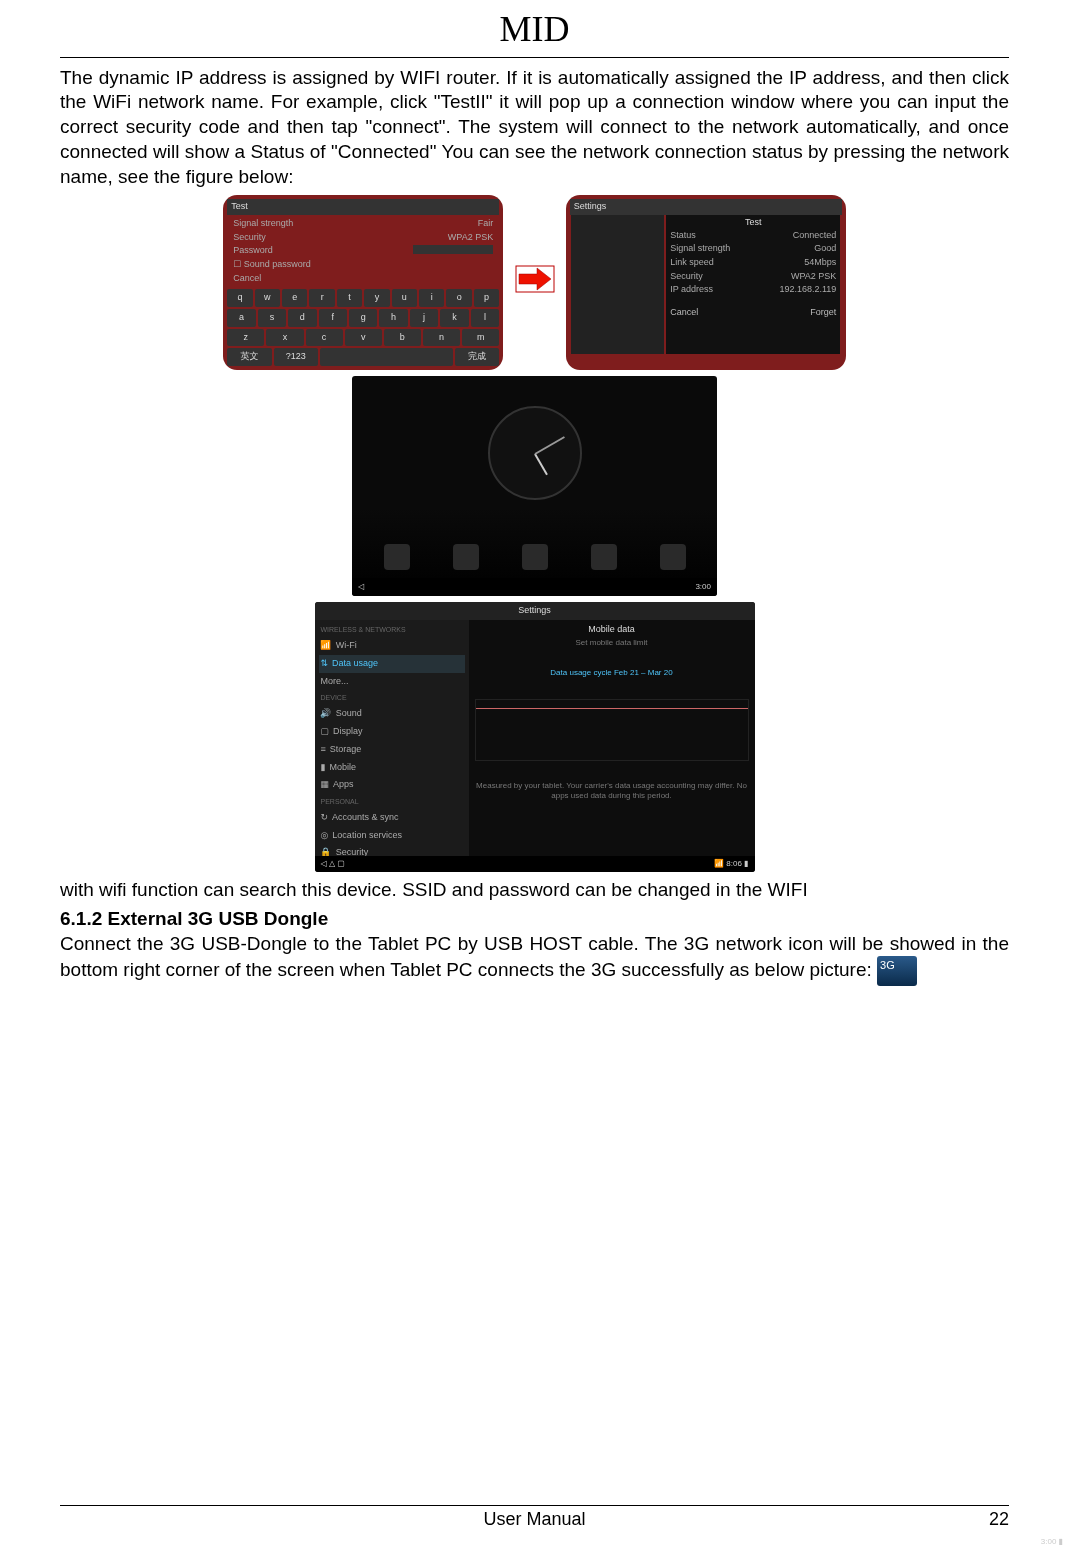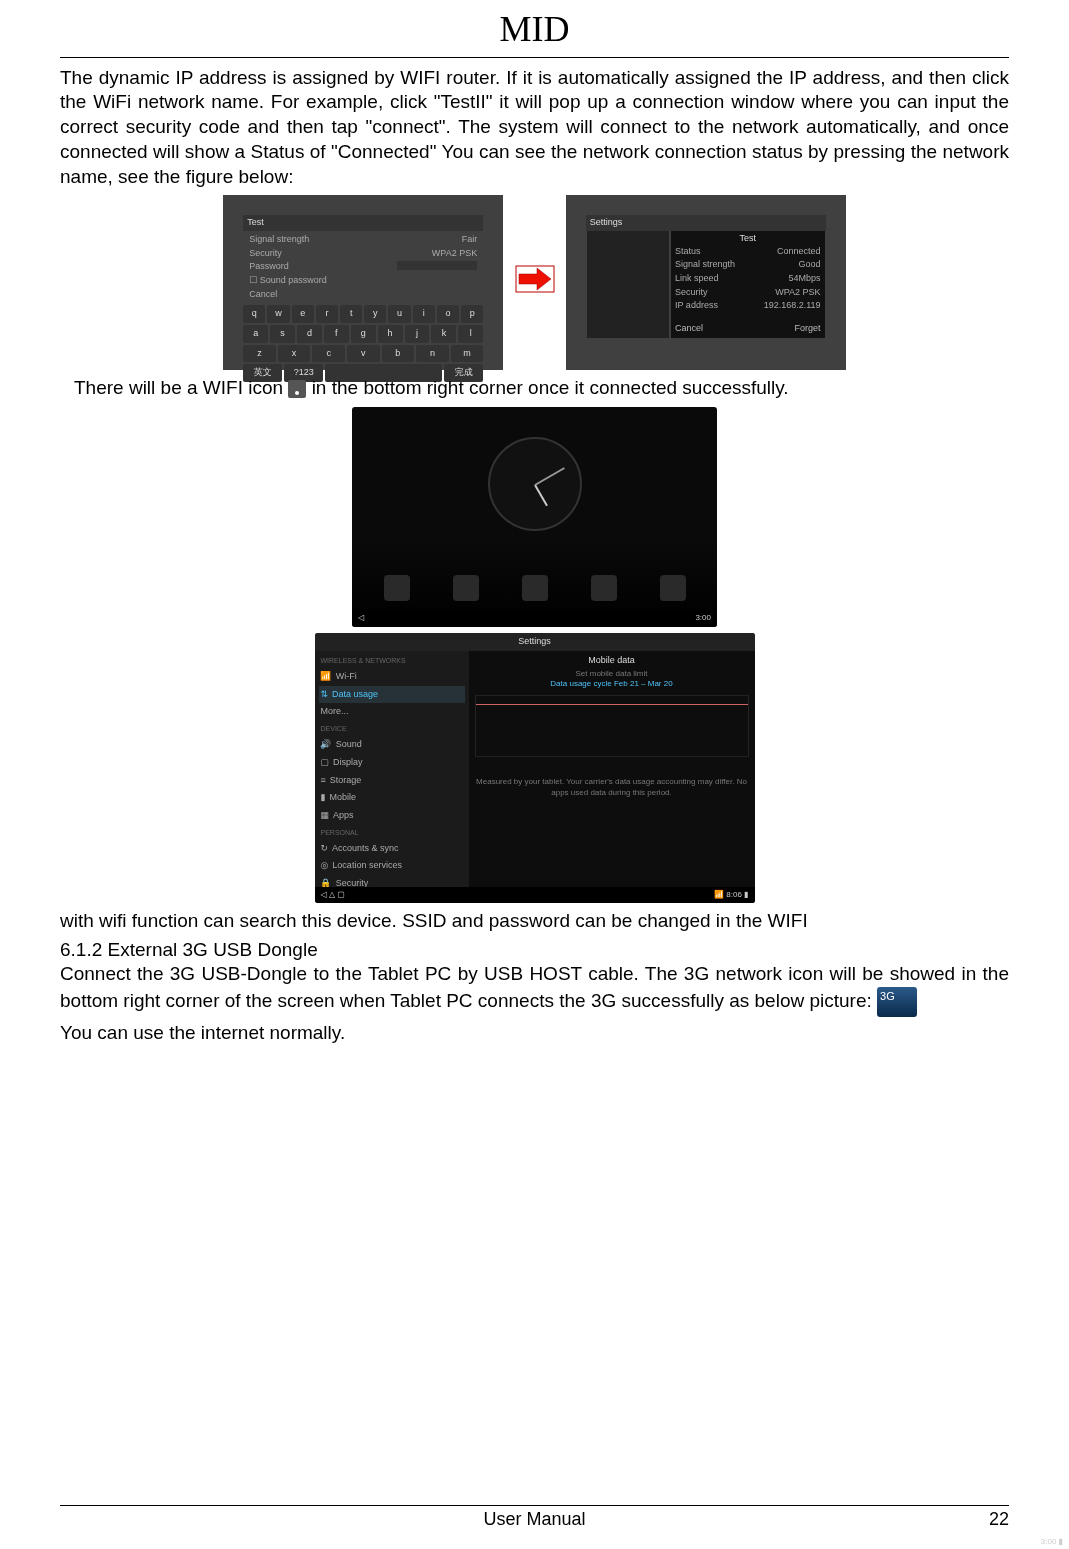--- a/index.html
+++ b/index.html
@@ -51,25 +51,25 @@
     display: inline-block;
     vertical-align: middle;
     margin: 0 6px;
   }
   .arrow {
     width: 40px;
     height: 28px;
     position: relative;
   }
   .kshot {
-    background: #404040;
-    border-radius: 0;
+    background: #7f1d1d;
+    border-radius: 14px;
     color: #bbb;
     font-size: 9px;
-    padding: 20px;
+    padding: 4px;
     box-sizing: border-box;
   }
   .kshot .toprow { background:#333; color:#ddd; padding:2px 4px; font-size:9px; display:flex; justify-content:space-between; }
   .kshot .panel-l { width:34%; display:inline-block; vertical-align:top; background:#222; height:calc(100% - 14px); }
   .kshot .panel-r { width:64%; display:inline-block; vertical-align:top; background:#111; height:calc(100% - 14px); padding:2px 4px; box-sizing:border-box; }
   .row-line { display:flex; justify-content:space-between; padding:1px 0; color:#aaa; }
   .kb { display:flex; gap:2px; margin-top:2px; }
   .kb span { background:#333; flex:1; text-align:center; padding:3px 0; border-radius:2px; color:#ddd; font-size:9px; }
 
   .homeshot {
@@ -87,21 +87,21 @@
   .settingsshot {
     background:#141414; width:440px; height:270px; border-radius:3px; overflow:hidden; margin:0 auto; color:#999; font-size:9px; position:relative;
   }
   .settingsshot .tbar{background:#222; padding:3px 6px; color:#ddd;}
   .settingsshot .left{position:absolute; top:18px; left:0; width:35%; bottom:16px; background:#1b1b1b; padding:2px 4px; box-sizing:border-box;}
   .settingsshot .left div{padding:3px 2px; color:#aaa; display:flex; align-items:center; gap:4px;}
   .settingsshot .left .hl{background:#263238; color:#4fc3f7;}
   .settingsshot .right{position:absolute; top:18px; left:35%; right:0; bottom:16px; background:#0d0d0d; padding:4px 6px; box-sizing:border-box;}
   .settingsshot .right .hdr{color:#ddd; margin-bottom:2px;}
   .settingsshot .right .sub{color:#777; font-size:8px;}
-  .settingsshot .right .cycle{color:#4fc3f7; font-size:8px; margin:0 0;}
+  .settingsshot .right .cycle{color:#4fc3f7; font-size:8px; margin:20px 0;}
   .settingsshot .chart{margin-top:6px; height:60px; border:1px solid #222; position:relative;}
   .settingsshot .chart::before{content:""; position:absolute; left:0; right:0; top:8px; height:1px; background:#c66;}
   .settingsshot .bbar{position:absolute; bottom:0; left:0; right:0; height:16px; background:#000; display:flex; justify-content:space-between; padding:0 6px; align-items:center; font-size:8px; color:#ccc;}
 
   .inline-icon {
     display:inline-block;
     width:18px; height:18px;
     background:#555;
     border-radius:2px;
     vertical-align:middle;
@@ -119,21 +119,21 @@
     width:28px; height:2px; background:#28c;
     transform-origin:left; transform:rotate(-18deg);
   }
   .inline-icon.threeg {
     width:40px; height:30px; background:linear-gradient(#2a5a8a,#0a2a4a);
     border-radius:3px; vertical-align:middle;
   }
   .inline-icon.threeg::after{
     content:"3G"; color:#fff; font-size:11px; position:absolute; top:2px; left:3px;
   }
-  .bold { font-weight: normal; }
+  .bold { font-weight: bold; }
   .footer {
     position: absolute;
     bottom: 18px;
     left: 60px; right: 60px;
   }
   .footer-line {
     display:flex; justify-content:space-between; font-size:18px; padding-top:2px;
   }
   .footer-line .center { position:absolute; left:50%; transform:translateX(-50%); }
   .footer-line .right { }
@@ -250,26 +250,20 @@
           <div style="display:flex; justify-content:space-between; margin-top:10px;">
             <span>Cancel</span>
             <span>Forget</span>
           </div>
         </div>
       </div>
       <div style="position:absolute; bottom:2px; right:6px; font-size:8px; color:#ccc;">3:00 ▮</div>
     </div>
   </div>
 
-  <p class="para" style="text-align:left; padding-left:14px;">
-    
-    <span>There will be a WIFI icon </span>
-    <span class="inline-icon wifi"></span>
-    <span> in the bottom right corner once it connected successfully.</span>
-  </p>
 
   <div class="figrow">
     <div class="homeshot">
       <div class="clock"></div>
       <div class="iconrow">
         <span></span>
         <span></span>
         <span></span>
         <span></span>
         <span></span>
@@ -347,21 +341,20 @@
       </div>
     </div>
   </div>
 
   <p class="para" style="text-align:left;">with wifi function can search this device. SSID and password can be changed in the WIFI</p>
   <p class="para bold" style="text-align:left; margin:0;">6.1.2 External 3G USB Dongle</p>
   <p class="para" style="text-align:justify;">
     <span>Connect the 3G USB-Dongle to the Tablet PC by USB HOST cable. The 3G network icon will be showed in the bottom right corner of the screen when Tablet PC connects the 3G successfully as below picture: </span>
     <span class="inline-icon threeg"></span>
   </p>
-  <p class="para" style="text-align:left;">You can use the internet normally.</p>
 
   <div class="footer">
     <hr class="footer-rule">
     <div class="footer-line">
       <span></span>
       <span class="center">User Manual</span>
       <span class="right">22</span>
     </div>
   </div>
 </div>

